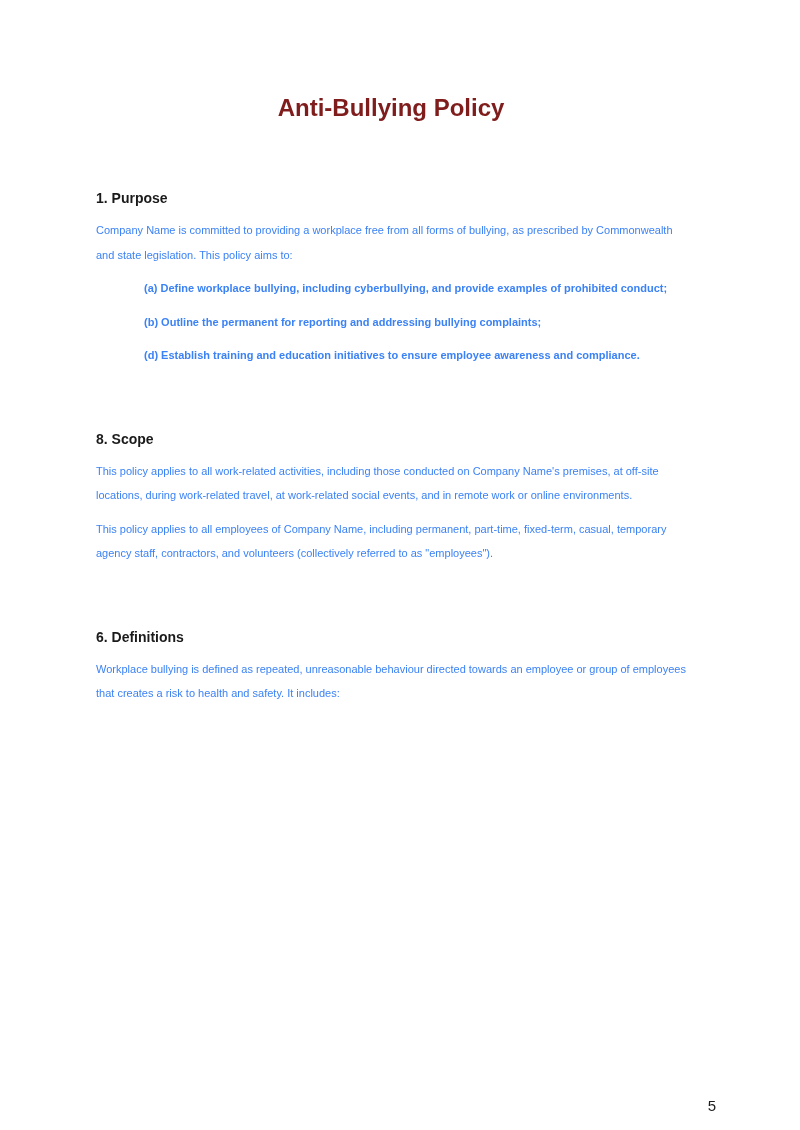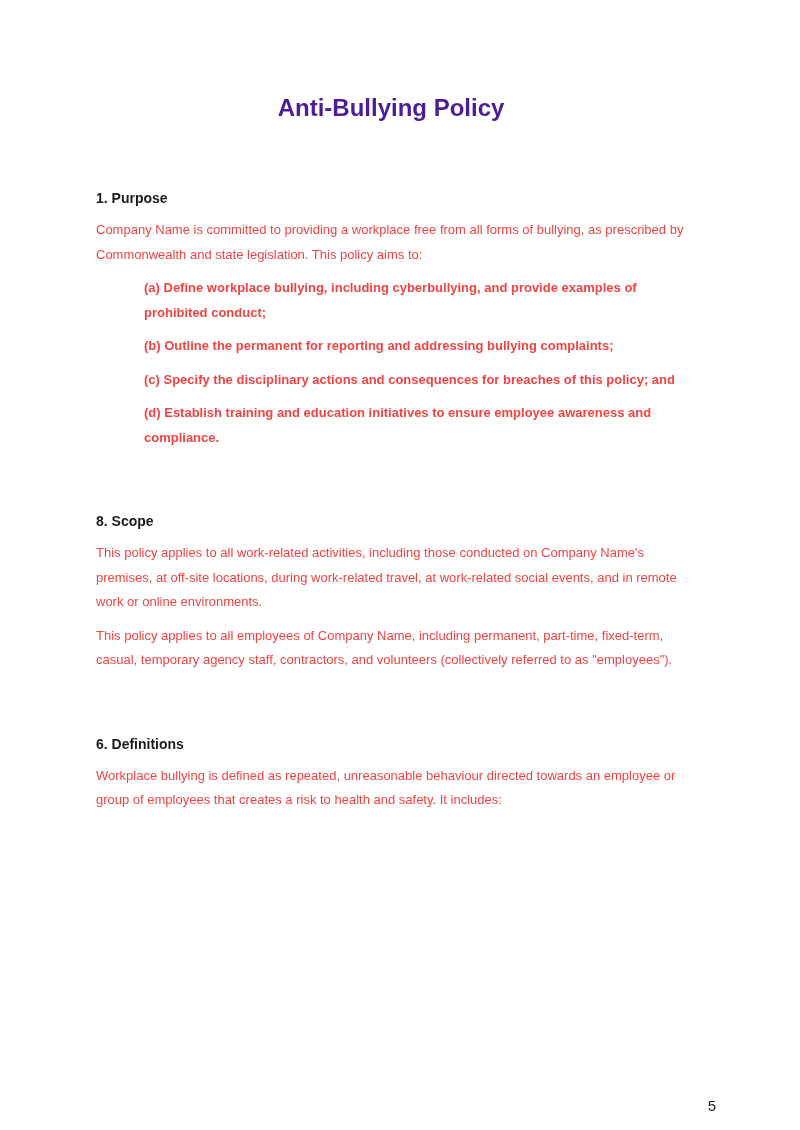--- a/index.html
+++ b/index.html
@@ -25,37 +25,37 @@
     left: 96px;
     top: 0;
     width: 590px;
   }
   .doc-title {
     margin: 93px 0 0 0;
     font-size: 24px;
     line-height: 30px;
     font-weight: 700;
     text-align: center;
-    color: #4c1d95;
+    color: #7f1d1d;
   }
   h2.section-heading {
     font-size: 14px;
     line-height: 22px;
     font-weight: 700;
     margin: 60px 0 0 0;
     color: #1a1a1a;
   }
   h2.section-heading.first {
     margin-top: 64px;
   }
   p.body-text {
-    font-size: 13px;
+    font-size: 11px;
     line-height: 24.5px;
     margin: 9px 0;
-    color: #ef4444;
+    color: #3b82f6;
   }
   .sub-list {
     padding-left: 48px;
     font-weight: bold;
   }
   .sub-list p.body-text {
     margin: 9px 0;
   }
   .page-number {
     position: absolute;
@@ -73,21 +73,20 @@
   <div class="content">
 
     <h1 class="doc-title">Anti-Bullying Policy</h1>
 
     <section>
       <h2 class="section-heading first">1. Purpose</h2>
       <p class="body-text">Company Name is committed to providing a workplace free from all forms of bullying, as prescribed by Commonwealth and state legislation. This policy aims to:</p>
       <div class="sub-list">
         <p class="body-text">(a) Define workplace bullying, including cyberbullying, and provide examples of prohibited conduct;</p>
         <p class="body-text">(b) Outline the permanent for reporting and addressing bullying complaints;</p>
-        <p class="body-text">(c) Specify the disciplinary actions and consequences for breaches of this policy; and</p>
         <p class="body-text">(d) Establish training and education initiatives to ensure employee awareness and compliance.</p>
       </div>
     </section>
 
     <section>
       <h2 class="section-heading">8. Scope</h2>
       <p class="body-text">This policy applies to all work-related activities, including those conducted on Company Name's premises, at off-site locations, during work-related travel, at work-related social events, and in remote work or online environments.</p>
       <p class="body-text">This policy applies to all employees of Company Name, including permanent, part-time, fixed-term, casual, temporary agency staff, contractors, and volunteers (collectively referred to as "employees").</p>
     </section>
 

